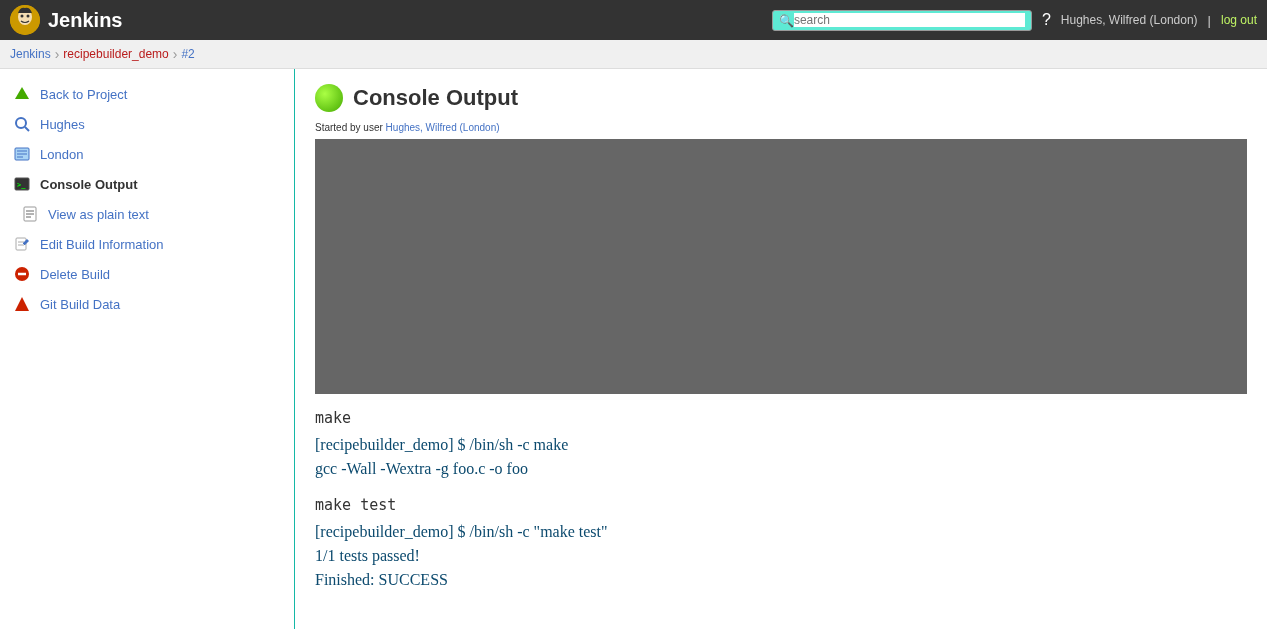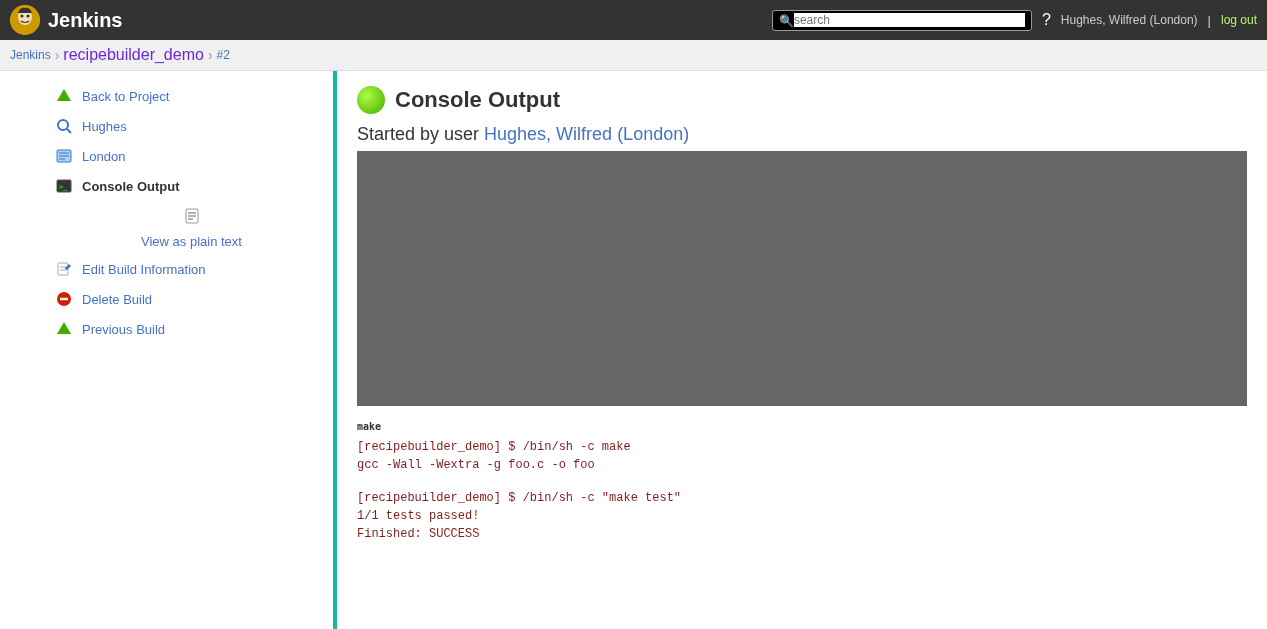--- a/index.html
+++ b/index.html
@@ -35,21 +35,21 @@
       font-weight: bold;
     }
     #header-right {
       display: flex;
       align-items: center;
       gap: 10px;
     }
     #search-box {
       display: flex;
       align-items: center;
-      background: #000000;
+      background: #5eead4;
       border: 1px solid #999;
       border-radius: 3px;
       padding: 2px 6px;
       width: 260px;
     }
     #search-input {
       border: none;
       outline: none;
       font-size: 12px;
       width: 100%;
@@ -91,24 +91,23 @@
     
     #layout {
       display: flex;
       height: calc(100vh - 68px);
     }
 
     
     #sidebar {
       width: 295px;
       min-width: 295px;
-      border-right: 4px solid #14b8a6;
+      border-right: 1px solid #14b8a6;
       padding: 10px 0;
       overflow-y: auto;
-      margin-left: 42px;
     }
     .sidebar-item {
       display: flex;
       align-items: center;
       gap: 8px;
       padding: 5px 12px;
       cursor: pointer;
       color: #4472c4;
       text-decoration: none;
       font-size: 13px;
@@ -120,21 +119,20 @@
     .sidebar-icon {
       width: 20px;
       height: 20px;
       display: flex;
       align-items: center;
       justify-content: center;
       flex-shrink: 0;
     }
     .sub-item {
       padding-left: 20px;
-      flex-direction: column;
     }
 
     
     #main {
       flex: 1;
       padding: 15px 20px;
       overflow-y: auto;
     }
     #page-title-row {
       display: flex;
@@ -148,45 +146,45 @@
       border-radius: 50%;
       background: radial-gradient(circle at 35% 35%, #aaff44, #44aa00);
       flex-shrink: 0;
     }
     #page-title {
       font-size: 22px;
       font-weight: bold;
       color: #333;
     }
     #started-by {
-      font-size: 18px;
+      font-size: 10px;
       color: #333;
       margin-bottom: 6px;
     }
     #started-by a {
       color: #4472c4;
       text-decoration: none;
     }
     #console-bg {
       background: #666;
       width: 100%;
       height: 255px;
       margin-bottom: 15px;
     }
     .console-section-title {
       font-family: monospace;
-      font-size: 10px;
-      font-weight: bold;
+      font-size: 15px;
+      font-weight: normal;
       color: #333;
       margin-bottom: 6px;
     }
     .console-code {
-      font-family: Liberation Mono, monospace;
-      font-size: 12px;
-      color: #7f1d1d;
+      font-family: Liberation Serif, serif;
+      font-size: 16px;
+      color: #0c4a6e;
       white-space: pre;
       margin-bottom: 15px;
       line-height: 1.5;
     }
     .search-mag::before { content: '🔍'; font-size: 12px; }
   </style>
 </head>
 <body>
 
 <div id="header">
@@ -211,21 +209,21 @@
     <span id="help-icon">?</span>
     <span id="user-info">Hughes, Wilfred (London)</span>
     <span style="color:#ccc">|</span>
     <a id="logout-link" href="#" style="color:#bef264;font-size:12px;text-decoration:none;">log out</a>
   </div>
 </div>
 
 <div id="breadcrumb">
   <a href="#" style="color:#4472c4;text-decoration:none;font-size:12px;">Jenkins</a>
   <span class="breadcrumb-sep">›</span>
-  <a href="#" style="color:#6d28d9;text-decoration:none;font-size:16px;">recipebuilder_demo</a>
+  <a href="#" style="color:#b91c1c;text-decoration:none;font-size:12px;">recipebuilder_demo</a>
   <span class="breadcrumb-sep">›</span>
   <a href="#" style="color:#4472c4;text-decoration:none;font-size:12px;">#2</a>
 </div>
 
 <div id="layout">
 
   <div id="sidebar">
 
     <a class="sidebar-item" href="#">
       <span class="sidebar-icon">
@@ -297,43 +295,44 @@
       <span class="sidebar-icon">
         <svg width="16" height="16" viewBox="0 0 16 16">
           <circle cx="8" cy="8" r="7" fill="#cc2200"></circle>
           <line x1="4" y1="8" x2="12" y2="8" stroke="#fff" stroke-width="2.5"></line>
         </svg>
       </span>
       <span>Delete Build</span>
     </a>
 
 
-
-
-    <a class="sidebar-item" href="#">
-      <span class="sidebar-icon">
-        <svg width="18" height="18" viewBox="0 0 18 18">
-            <polygon points="9,2 16,14 2,14" fill="#44aa00"></polygon>
-          </svg>
-      </span>
-      <span>Previous Build</span>
-    </a>
+    <a class="sidebar-item" href="#">
+      <span class="sidebar-icon">
+        <svg width="16" height="16" viewBox="0 0 16 16">
+          <polygon points="8,1 15,15 1,15" fill="#cc2200"></polygon>
+        </svg>
+      </span>
+      <span>Git Build Data</span>
+    </a>
+
+
 
   </div>
 
   <div id="main">
     <div id="page-title-row">
       <div id="status-ball"></div>
       <h1 id="page-title">Console Output</h1>
     </div>
     <div id="started-by">
       <span>Started by user </span><a href="#">Hughes, Wilfred (London)</a>
     </div>
     <div id="console-bg"></div>
     <div class="console-section-title">make</div>
     <div class="console-code">[recipebuilder_demo] $ /bin/sh -c make
 gcc -Wall -Wextra -g foo.c -o foo</div>
+    <div class="console-section-title">make test</div>
     <div class="console-code">[recipebuilder_demo] $ /bin/sh -c "make test"
 1/1 tests passed!
 Finished: SUCCESS</div>
   </div>
 
 </div>
 
 </body></html>

